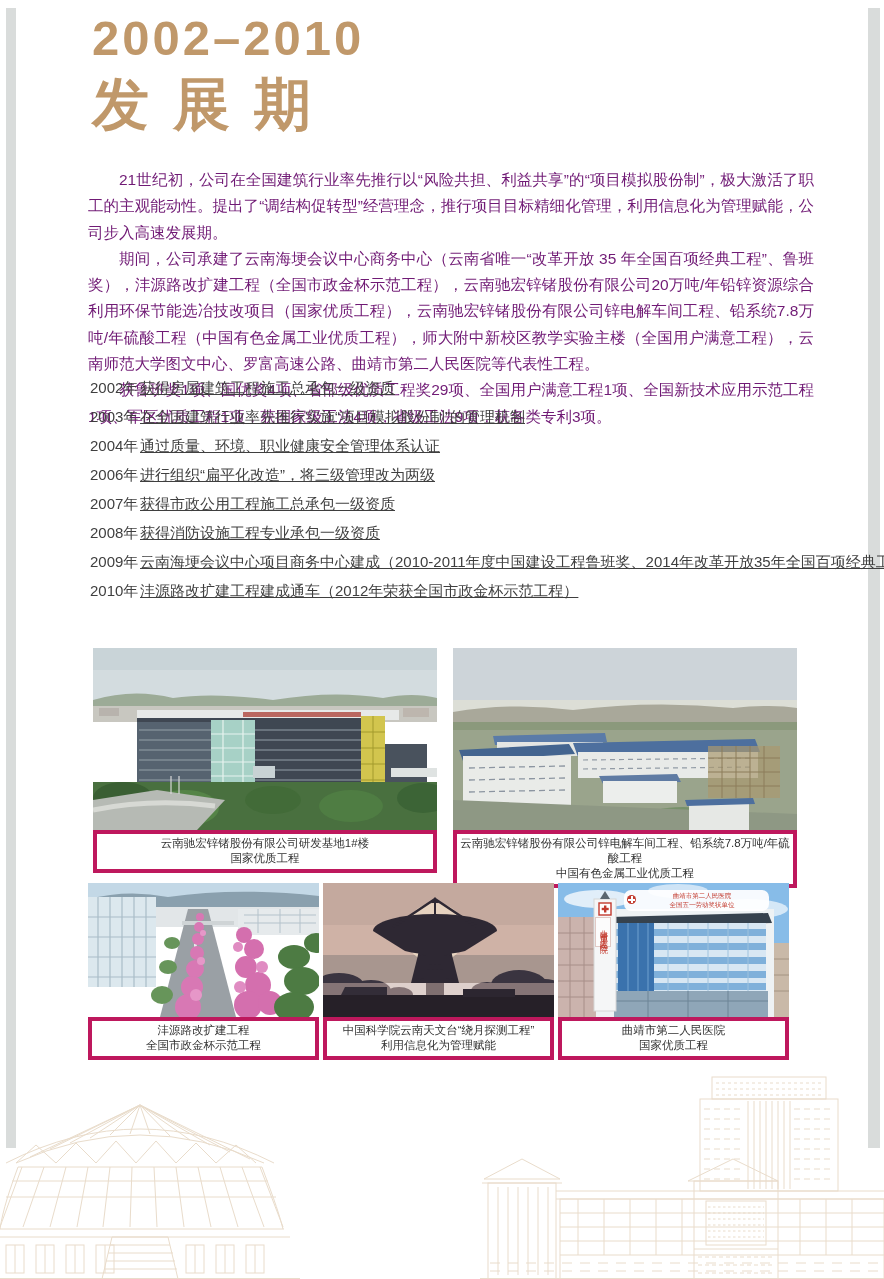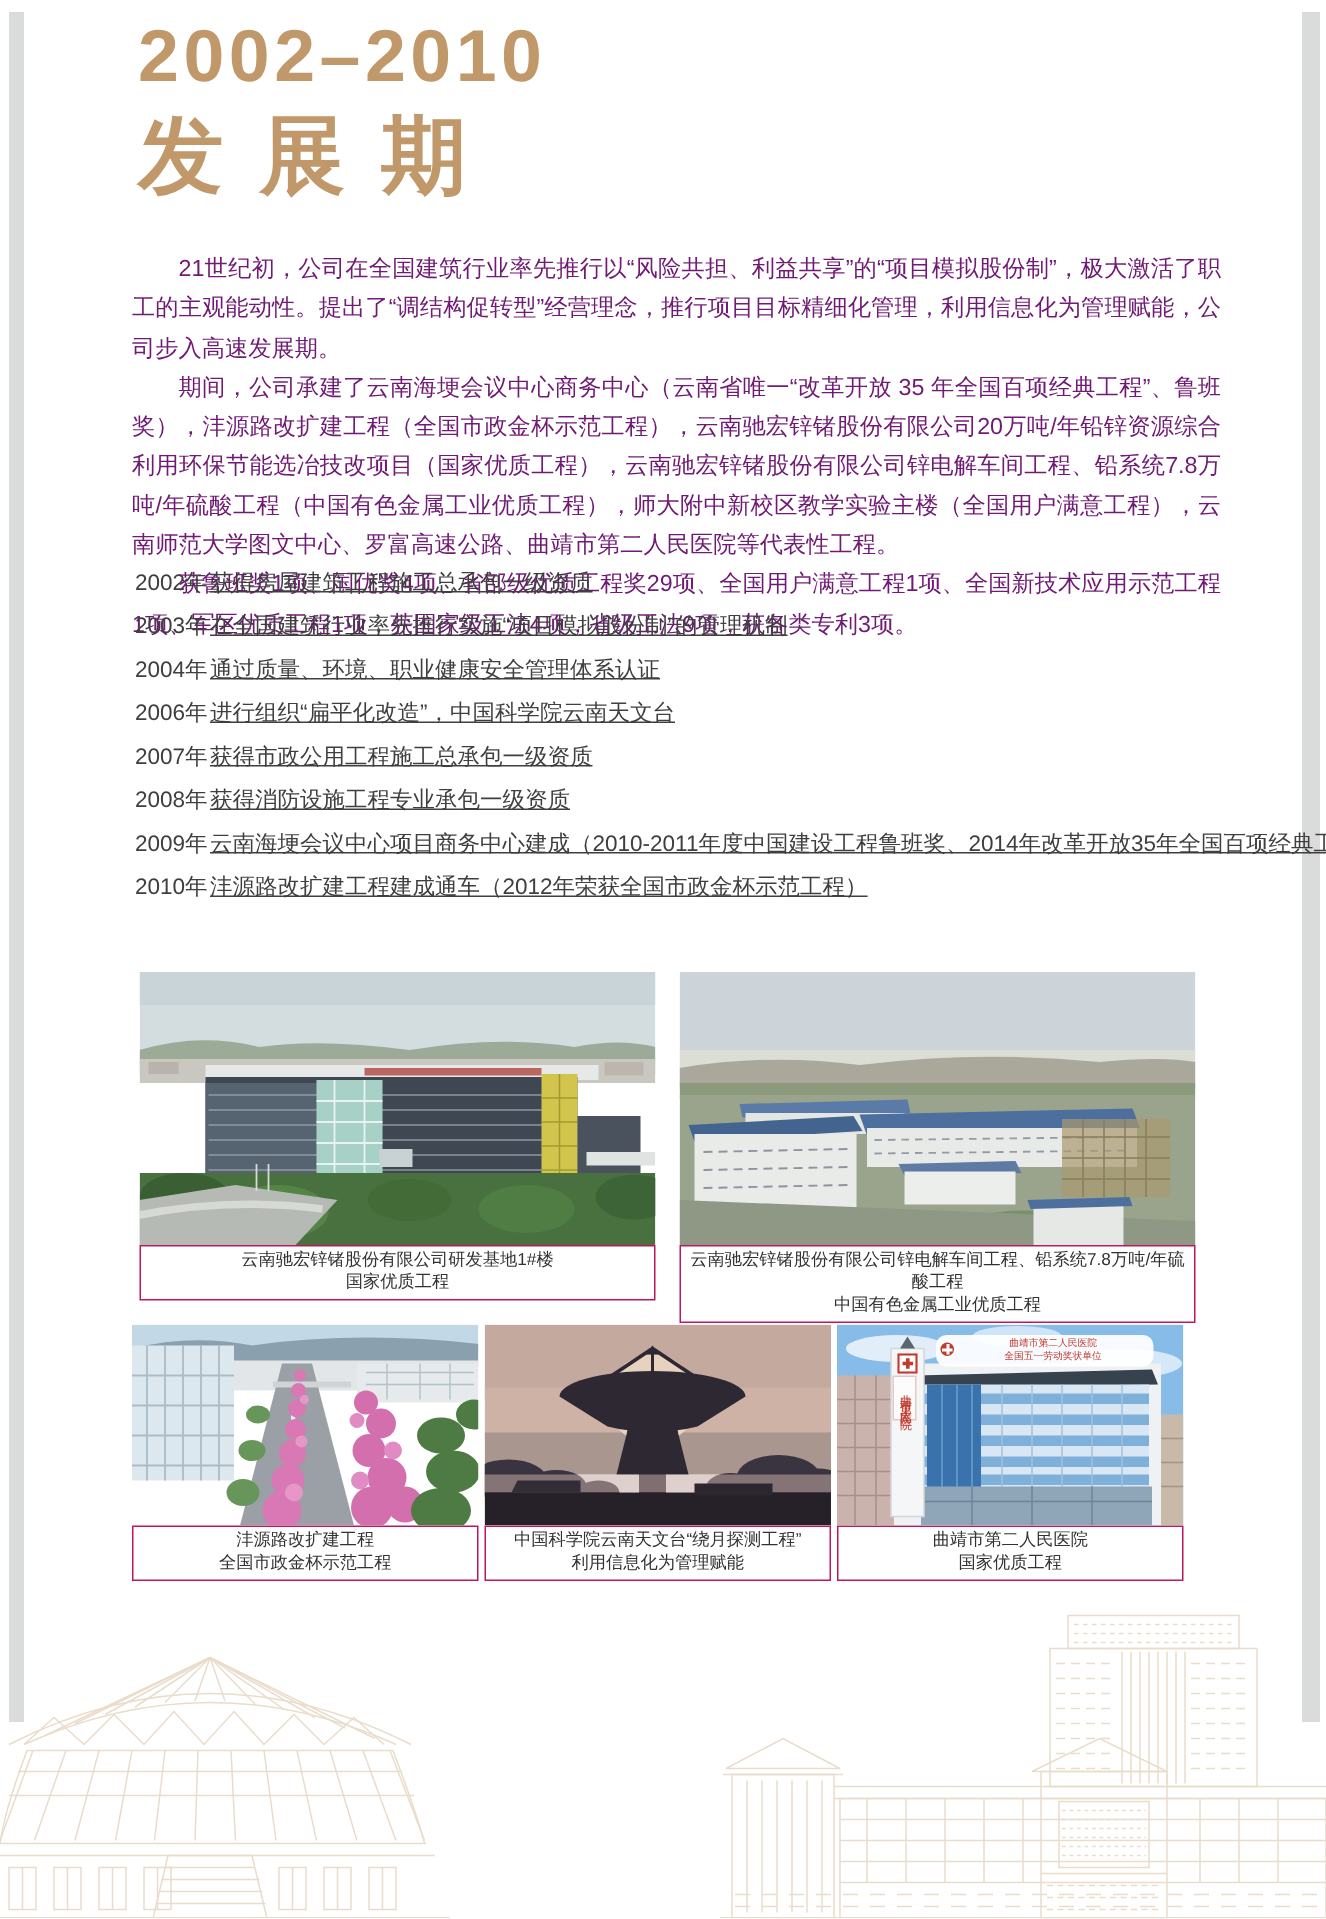--- a/index.html
+++ b/index.html
@@ -25,21 +25,21 @@
   .photo-row{position:absolute;display:flex;}
   .row1{left:93px;top:648px;gap:16px;}
   .row2{left:88px;top:883px;gap:4px;}
   .photo-card{display:flex;flex-direction:column;}
   .row1 .photo-card{width:344px;}
   .row2 .photo-card{width:231px;}
   .photo{position:relative;overflow:hidden;}
   .row1 .photo{height:182px;}
   .row2 .photo{height:134px;}
   .photo svg{display:block;width:100%;height:100%;}
-  .caption{border:1px solid #be185d;background:#ffffff;text-align:center;
+  .caption{border:4px solid #be185d;background:#ffffff;text-align:center;
            font-size:11.5px;line-height:15px;color:#323232;padding:2px 2px 3px;}
 
   .v-sign{position:absolute;left:37px;top:34px;writing-mode:vertical-rl;text-orientation:upright;
           font-size:8px;letter-spacing:2px;color:#c23a2e;background:#fcfcfc;
           border:1px solid #e0c9c5;padding:5px 2px;line-height:10px;}
   .roof-sign{position:absolute;left:66px;top:7px;width:128px;background:rgba(255,255,255,.93);
              border-radius:7px;padding:2px 3px 2px 14px;font-size:6.5px;line-height:8.5px;
              color:#c23a2e;text-align:center;}
   .roof-logo{position:absolute;left:3px;top:5px;width:9px;height:9px;border-radius:50%;
              background:#c23a2e;}
@@ -75,21 +75,21 @@
     <div class="t-row">
       <span class="t-year">2003年</span>
       <span class="t-event">在全国建筑行业率先推行实施“项目模拟股份制”的管理机制</span>
     </div>
     <div class="t-row">
       <span class="t-year">2004年</span>
       <span class="t-event">通过质量、环境、职业健康安全管理体系认证</span>
     </div>
     <div class="t-row">
       <span class="t-year">2006年</span>
-      <span class="t-event">进行组织“扁平化改造”，中国科学院云南天文台</span>
+      <span class="t-event">进行组织“扁平化改造”，将三级管理改为两级</span>
     </div>
     <div class="t-row">
       <span class="t-year">2007年</span>
       <span class="t-event">获得市政公用工程施工总承包一级资质</span>
     </div>
     <div class="t-row">
       <span class="t-year">2008年</span>
       <span class="t-event">获得消防设施工程专业承包一级资质</span>
     </div>
     <div class="t-row">

